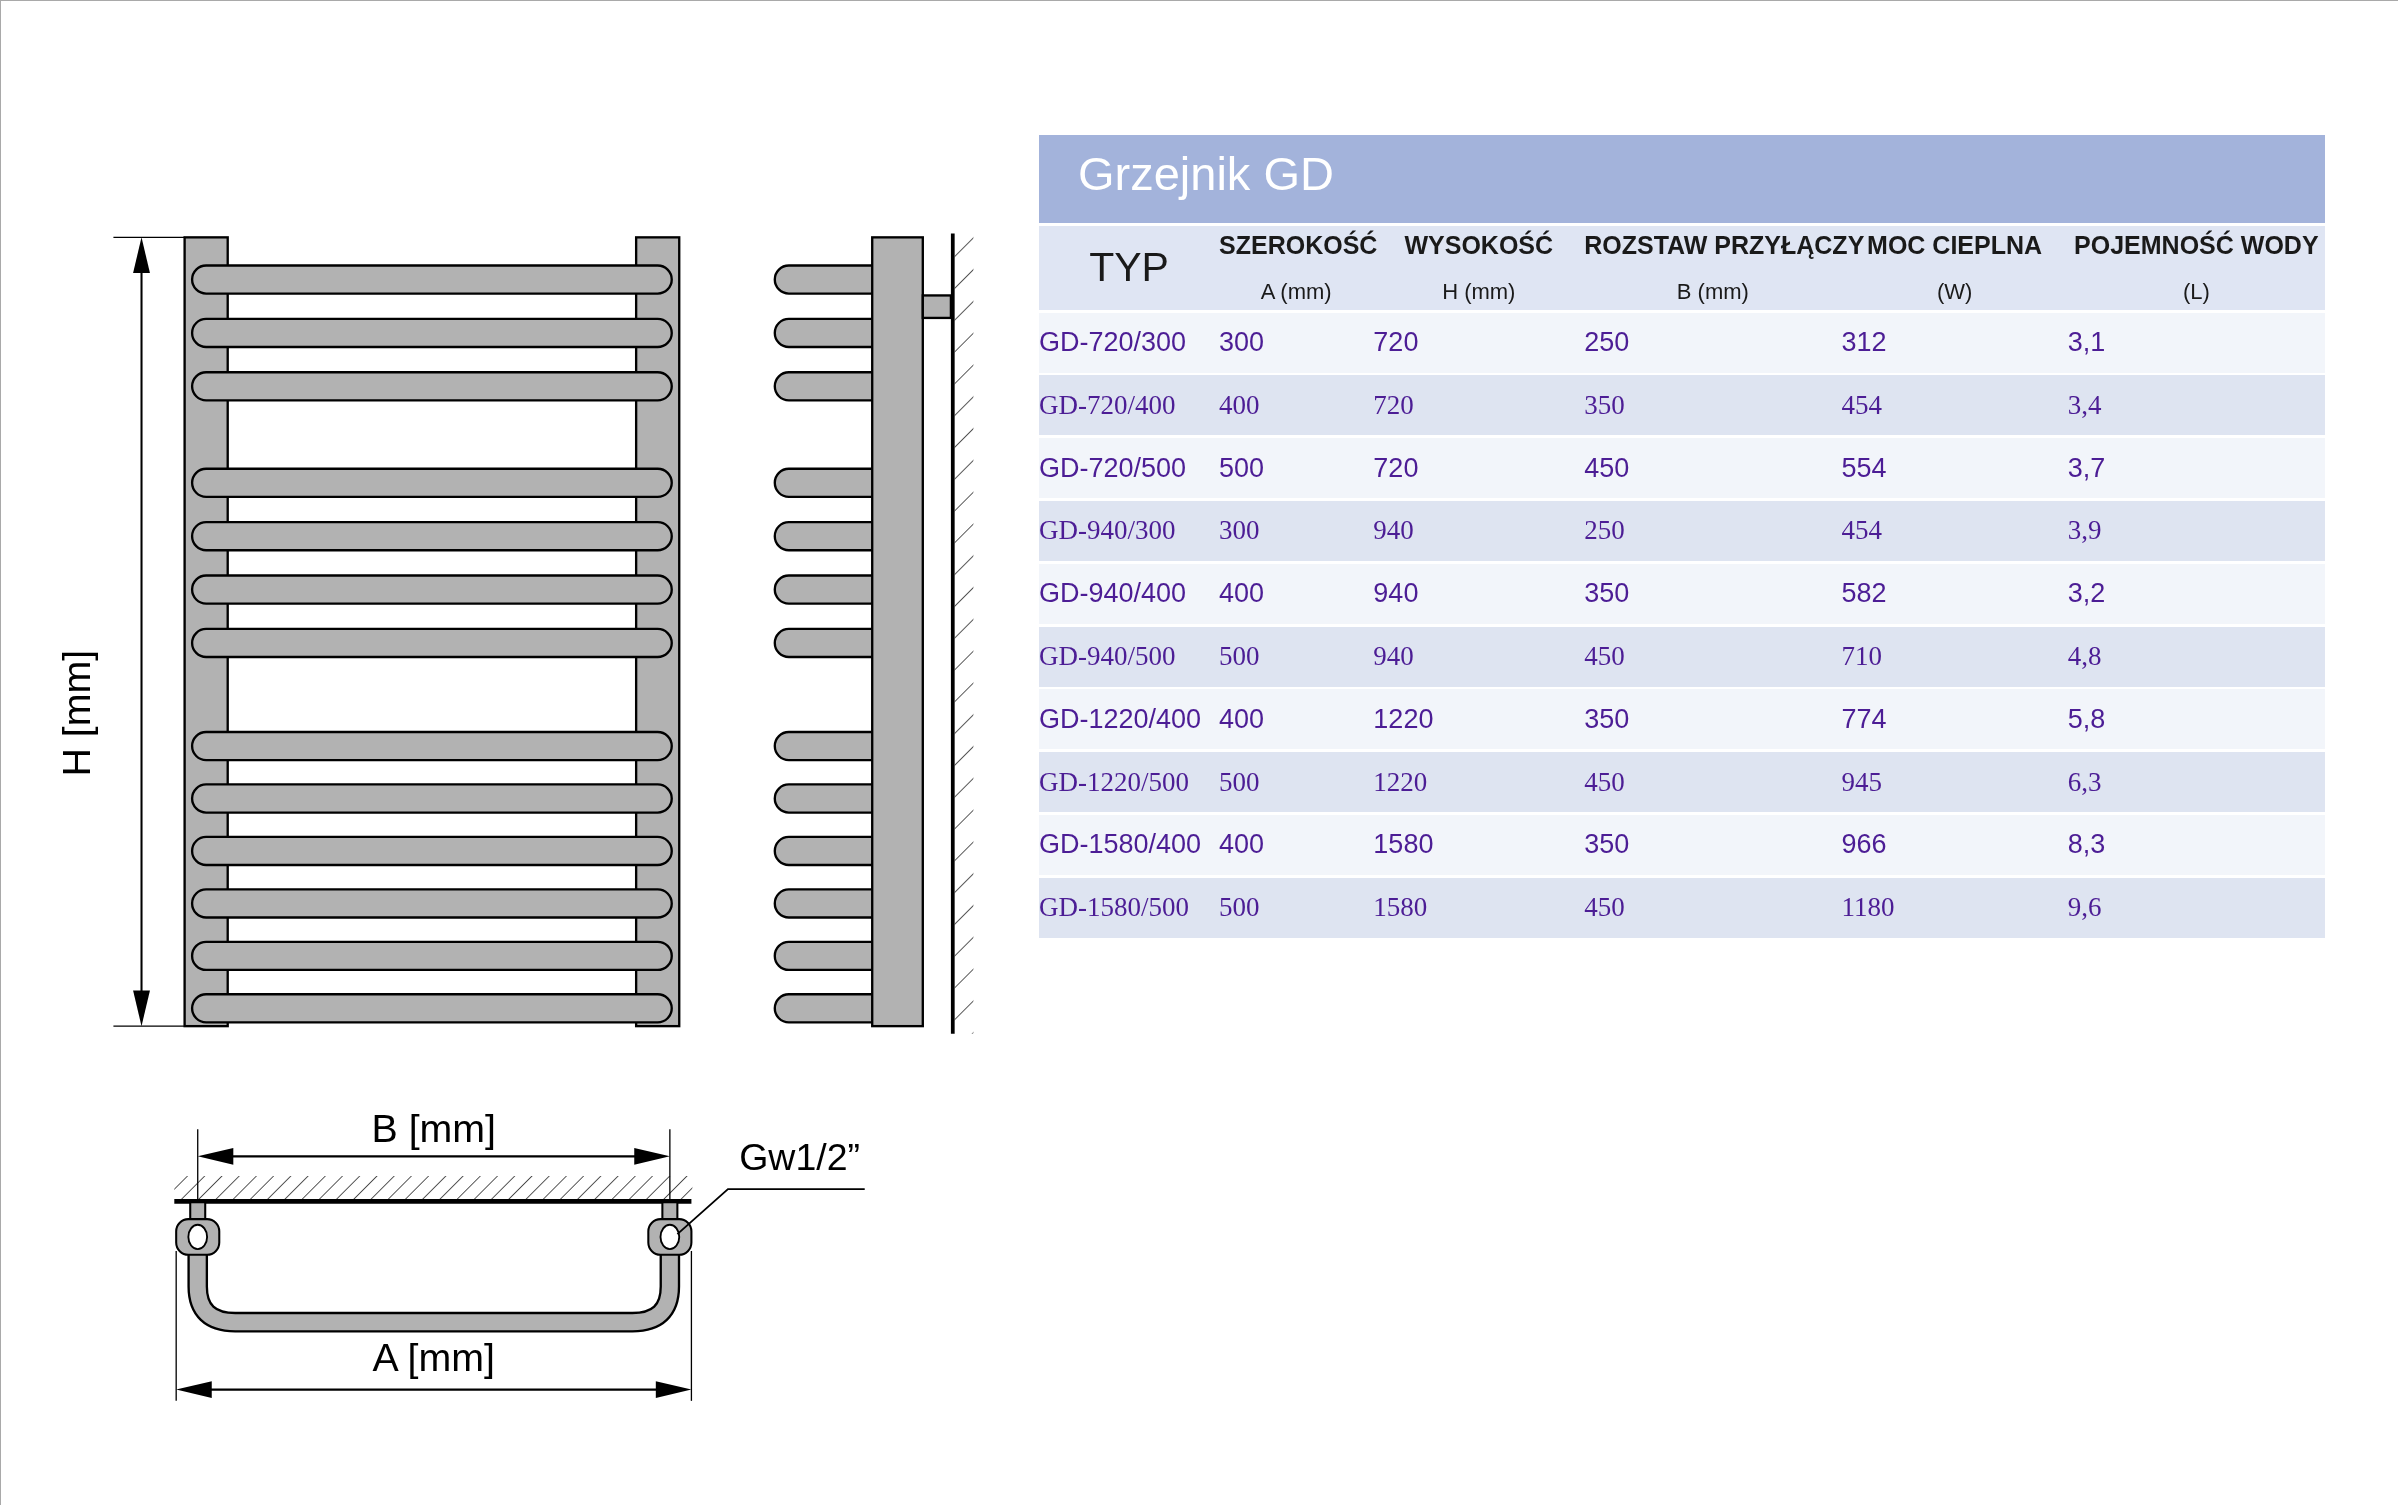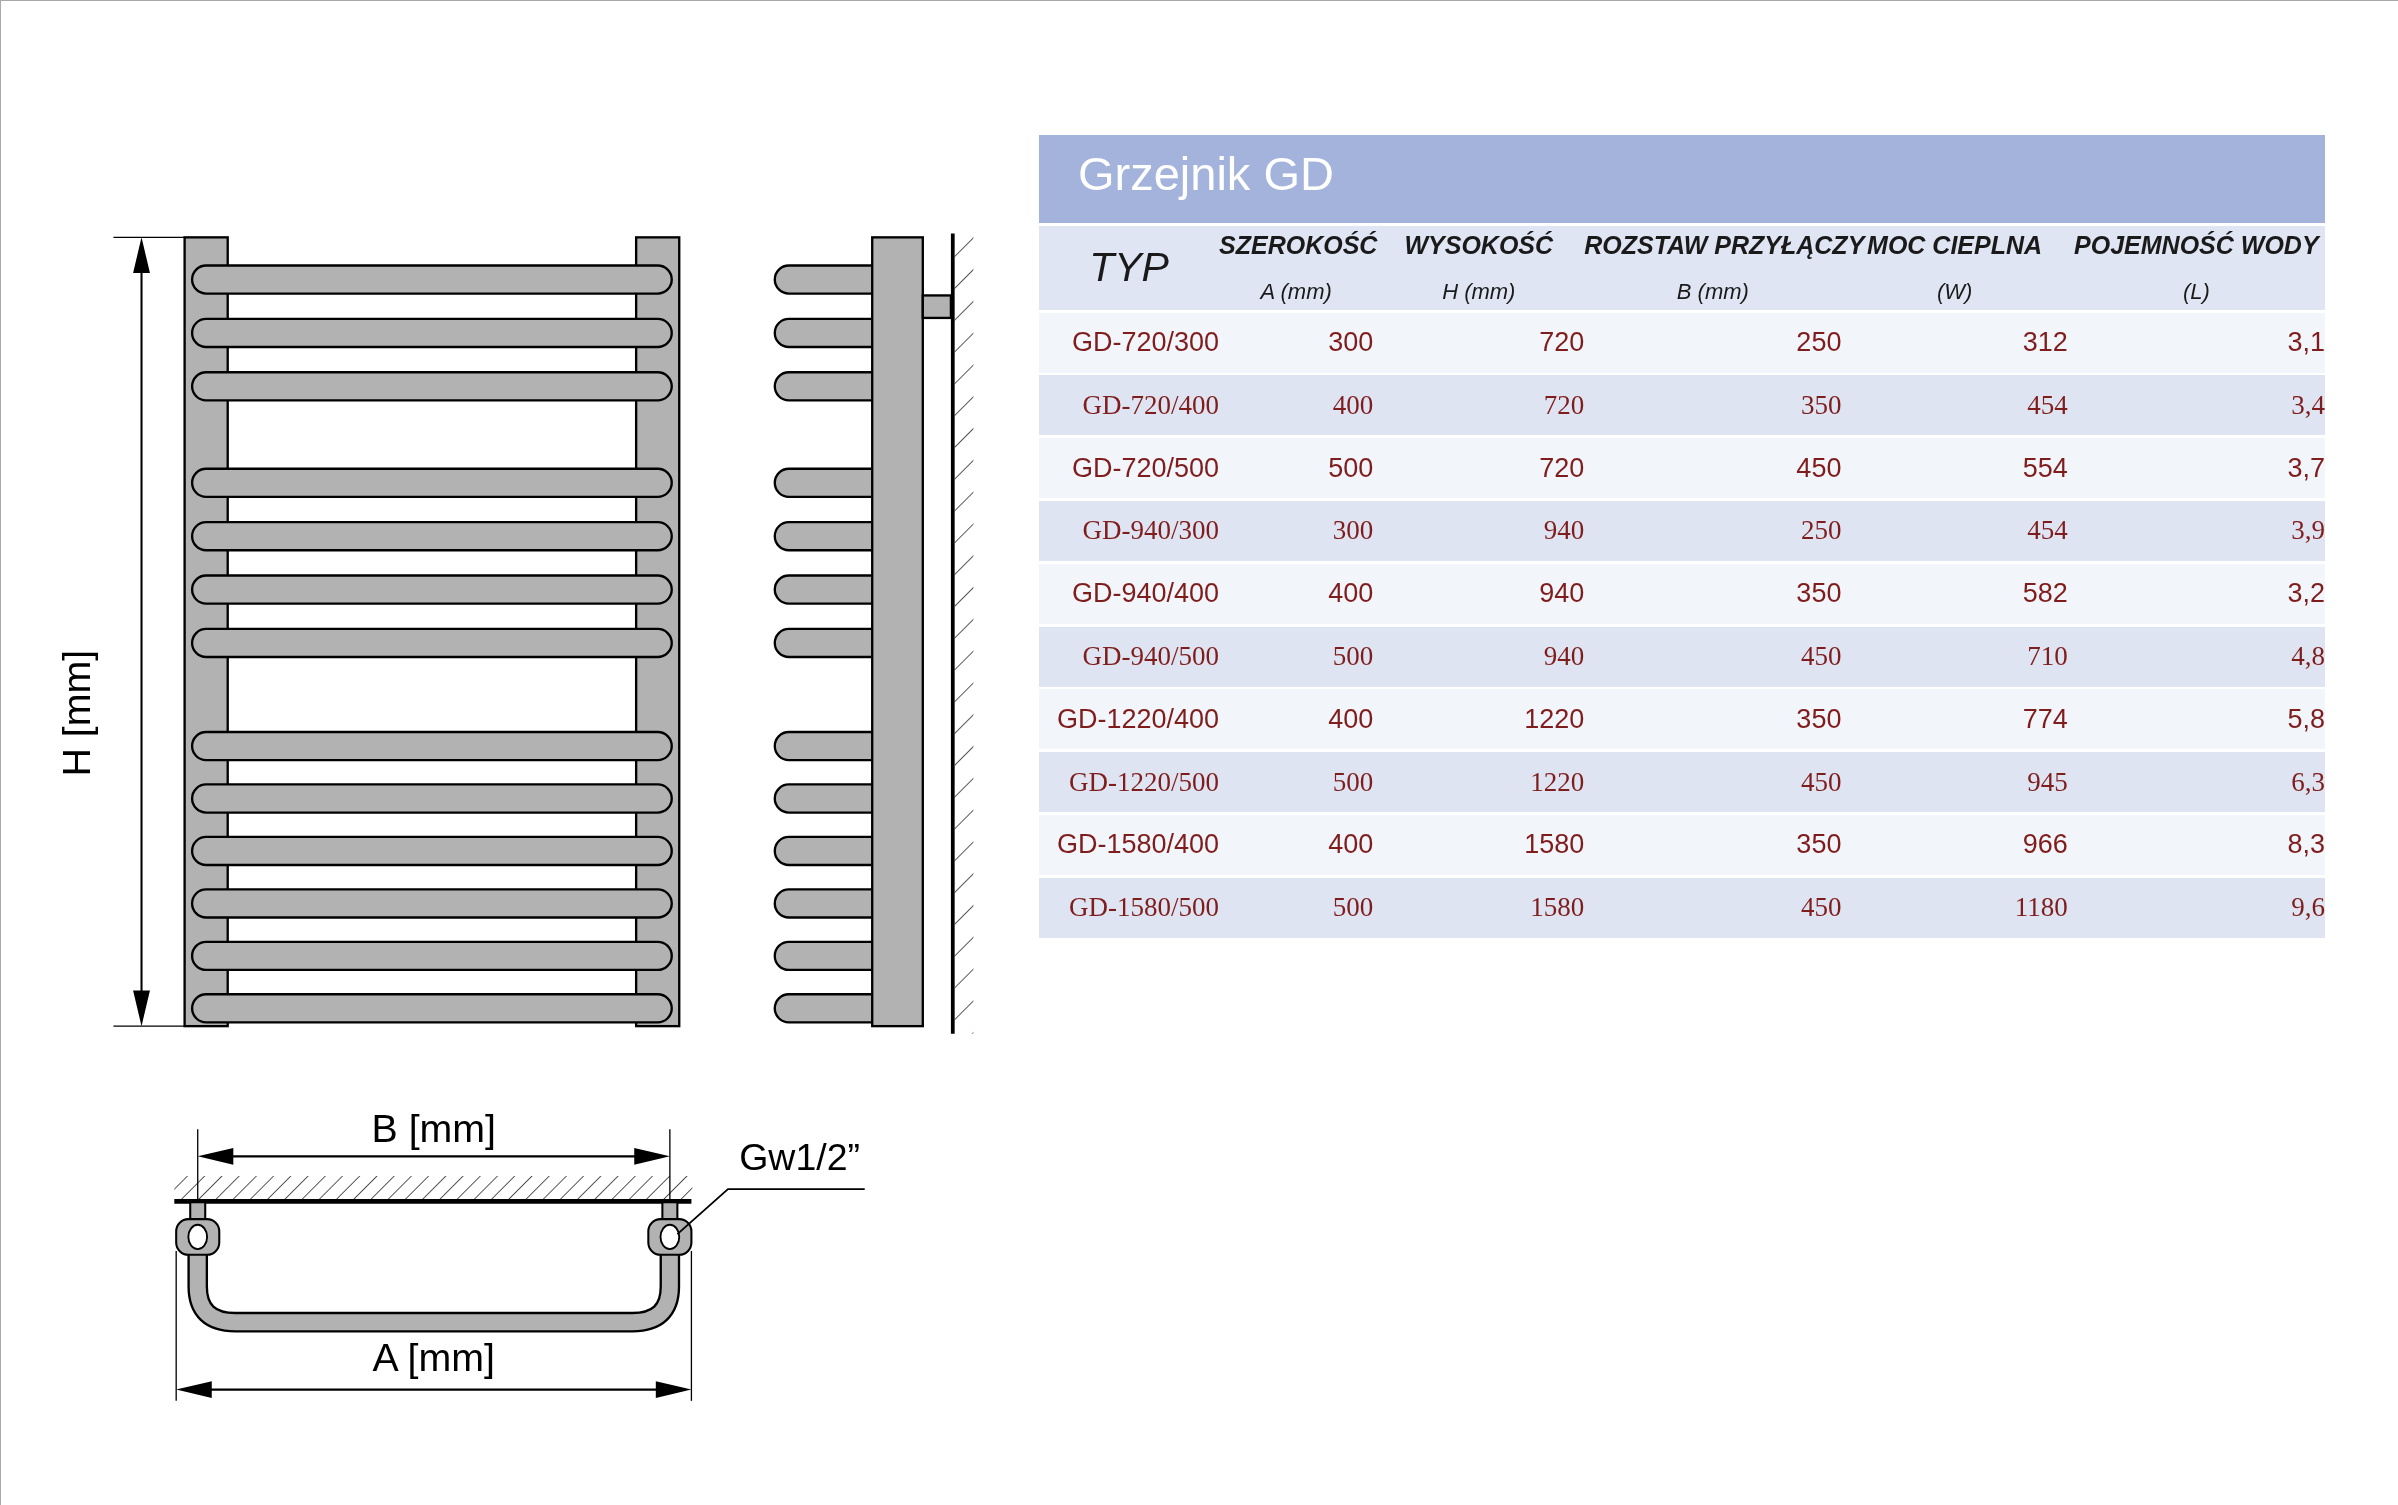--- a/index.html
+++ b/index.html
@@ -12,30 +12,30 @@
   .drawing text{font-family:"Liberation Sans",sans-serif;fill:#000;stroke:none;}
 
   
   .spec{position:absolute;left:1038px;top:134px;width:1286px;}
   .title-bar{
     height:88px;background:#a3b3db;color:#ffffff;font-size:47px;
     line-height:78px;padding-left:39px;box-sizing:border-box;
   }
   .thead{
     display:flex;height:84px;background:#dfe5f3;margin-top:2.8px;
-    align-items:center;text-align:center;color:#1a1a1a;font-style:italic;
+    align-items:center;text-align:center;color:#1a1a1a;
   }
   .th,.td{box-sizing:border-box;}
   .c1{width:14%;} .c2{width:12%;} .c3{width:16.4%;} .c4{width:20%;} .c5{width:17.6%;} .c6{width:20%;}
   .typ-head{font-size:41px;}
   .th .main{font-weight:bold;font-size:25px;white-space:nowrap;}
   .th .sub{font-size:22px;margin-top:19px;}
   .row{
     display:flex;height:60px;margin-top:2.8px;align-items:center;
-    text-align:right;font-size:27px;color:#7f1d1d;
+    text-align:left;font-size:27px;color:#4c1d95;
   }
   .row.light{background:#f2f5fa;}
   .row.dark{background:#dee4f1;font-family:Liberation Serif, serif;}
 </style>
 </head>
 <body>
 
 <div class="canvas">
 
   <svg class="drawing" width="993" height="1506" viewBox="0 0 1060 1607">

